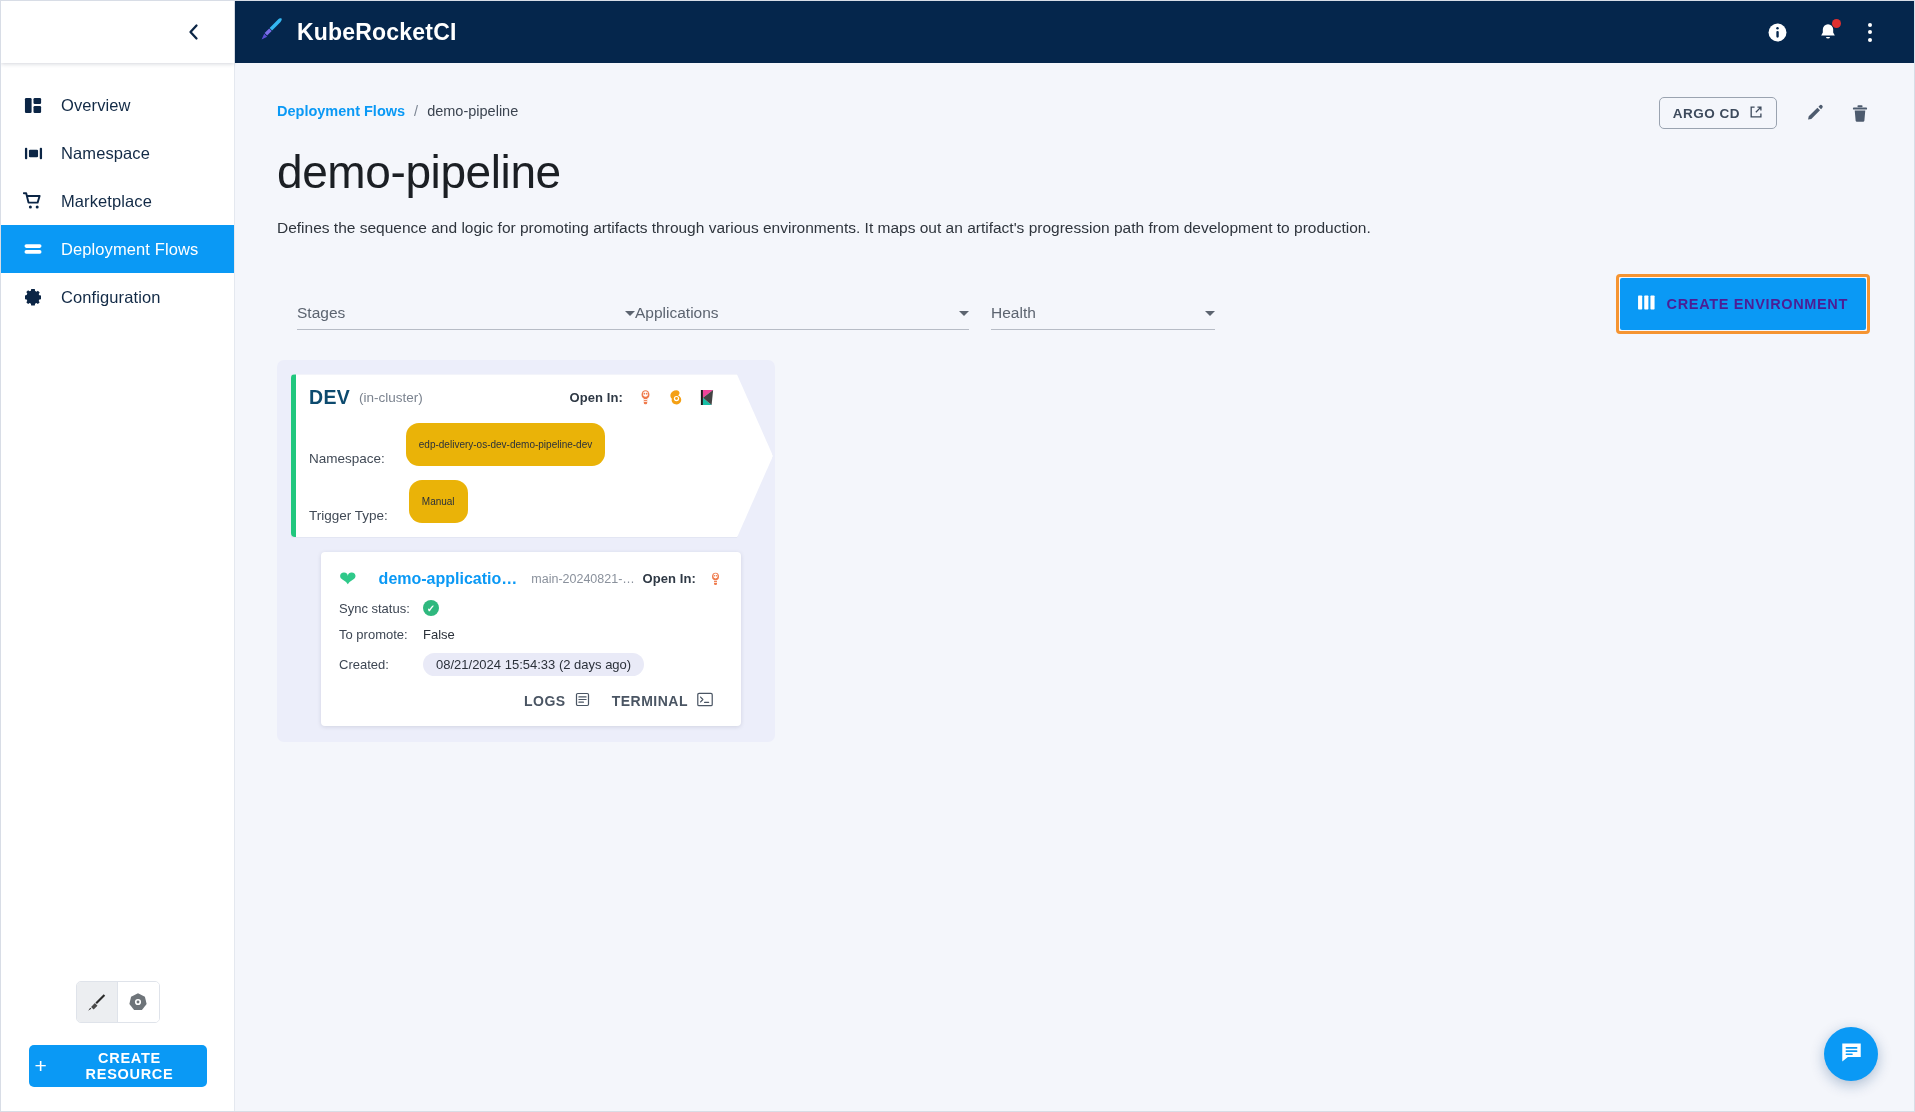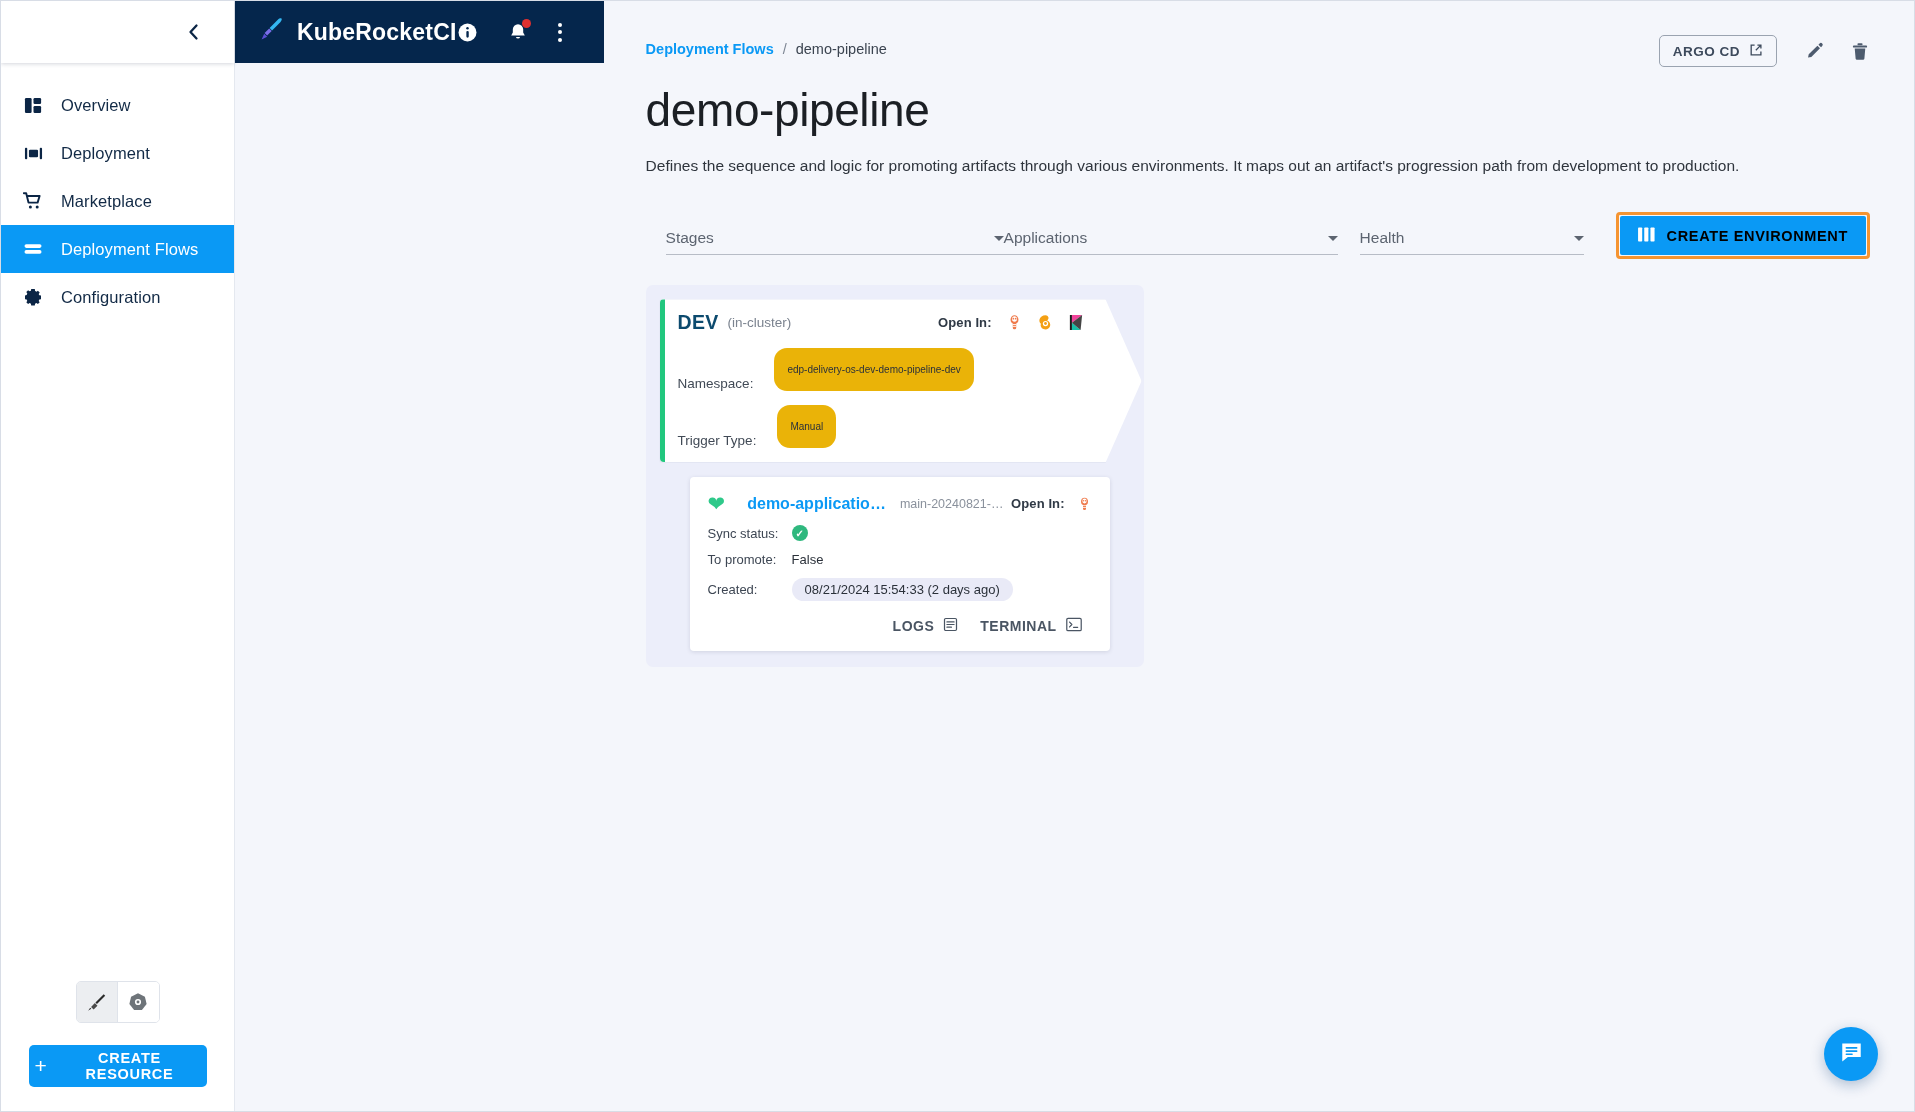--- a/index.html
+++ b/index.html
@@ -118,21 +118,21 @@
     cursor: pointer;
     font-family: "Liberation Sans", sans-serif;
   }
   .plus-glyph { font-size: 21px; font-weight: 400; line-height: 1; margin-top:-2px;}
 
   
   .main {
     flex: 1;
     height: 100%;
     display: flex;
-    flex-direction: row;
+    flex-direction: column;
     position: relative;
     min-width: 0;
   }
   .topbar {
     height: 62px;
     min-height: 62px;
     background: #05264c;
     display: flex;
     align-items: center;
     padding: 0 42px 0 24px;
@@ -247,23 +247,23 @@
 
   .create-env-wrap {
     margin-left: auto;
     border: 3px solid #f59431;
     border-radius: 4px;
     padding: 1px;
     margin-bottom: -4px;
   }
   .create-env-btn {
     background: #0a99f5;
-    color: #000000;
+    color: #4c1d95;
     border: none;
-    height: 39px;
+    height: 52px;
     padding: 0 18px;
     display: flex;
     align-items: center;
     gap: 12px;
     font-size: 14.5px;
     font-weight: 700;
     letter-spacing: .65px;
     cursor: pointer;
     border-radius: 2px;
     font-family: "Liberation Sans", sans-serif;
@@ -413,21 +413,21 @@
       </div>
 
       <div class="nav-item">
         <span class="nav-icon">
           <svg width="19" height="19" viewBox="0 0 20 20" fill="currentColor">
             <rect x="1" y="4" width="2.4" height="12" rx="1"></rect>
             <rect x="16.6" y="4" width="2.4" height="12" rx="1"></rect>
             <rect x="5.2" y="6" width="9.6" height="8" rx="1.2"></rect>
           </svg>
         </span>
-        <span class="nav-label">Deployment</span>
+        <span class="nav-label">Namespace</span>
       </div>
 
       <div class="nav-item">
         <span class="nav-icon">
           <svg width="20" height="20" viewBox="0 0 20 20" fill="none" stroke="currentColor" stroke-width="1.9" stroke-linecap="round" stroke-linejoin="round">
             <path d="M0.8 2.2h2.4l2.3 9.4h9.1l2-6.6H4.4"></path>
             <circle cx="7.4" cy="16" r="1.5" fill="currentColor" stroke="none"></circle>
             <circle cx="14.2" cy="16" r="1.5" fill="currentColor" stroke="none"></circle>
           </svg>
         </span>

